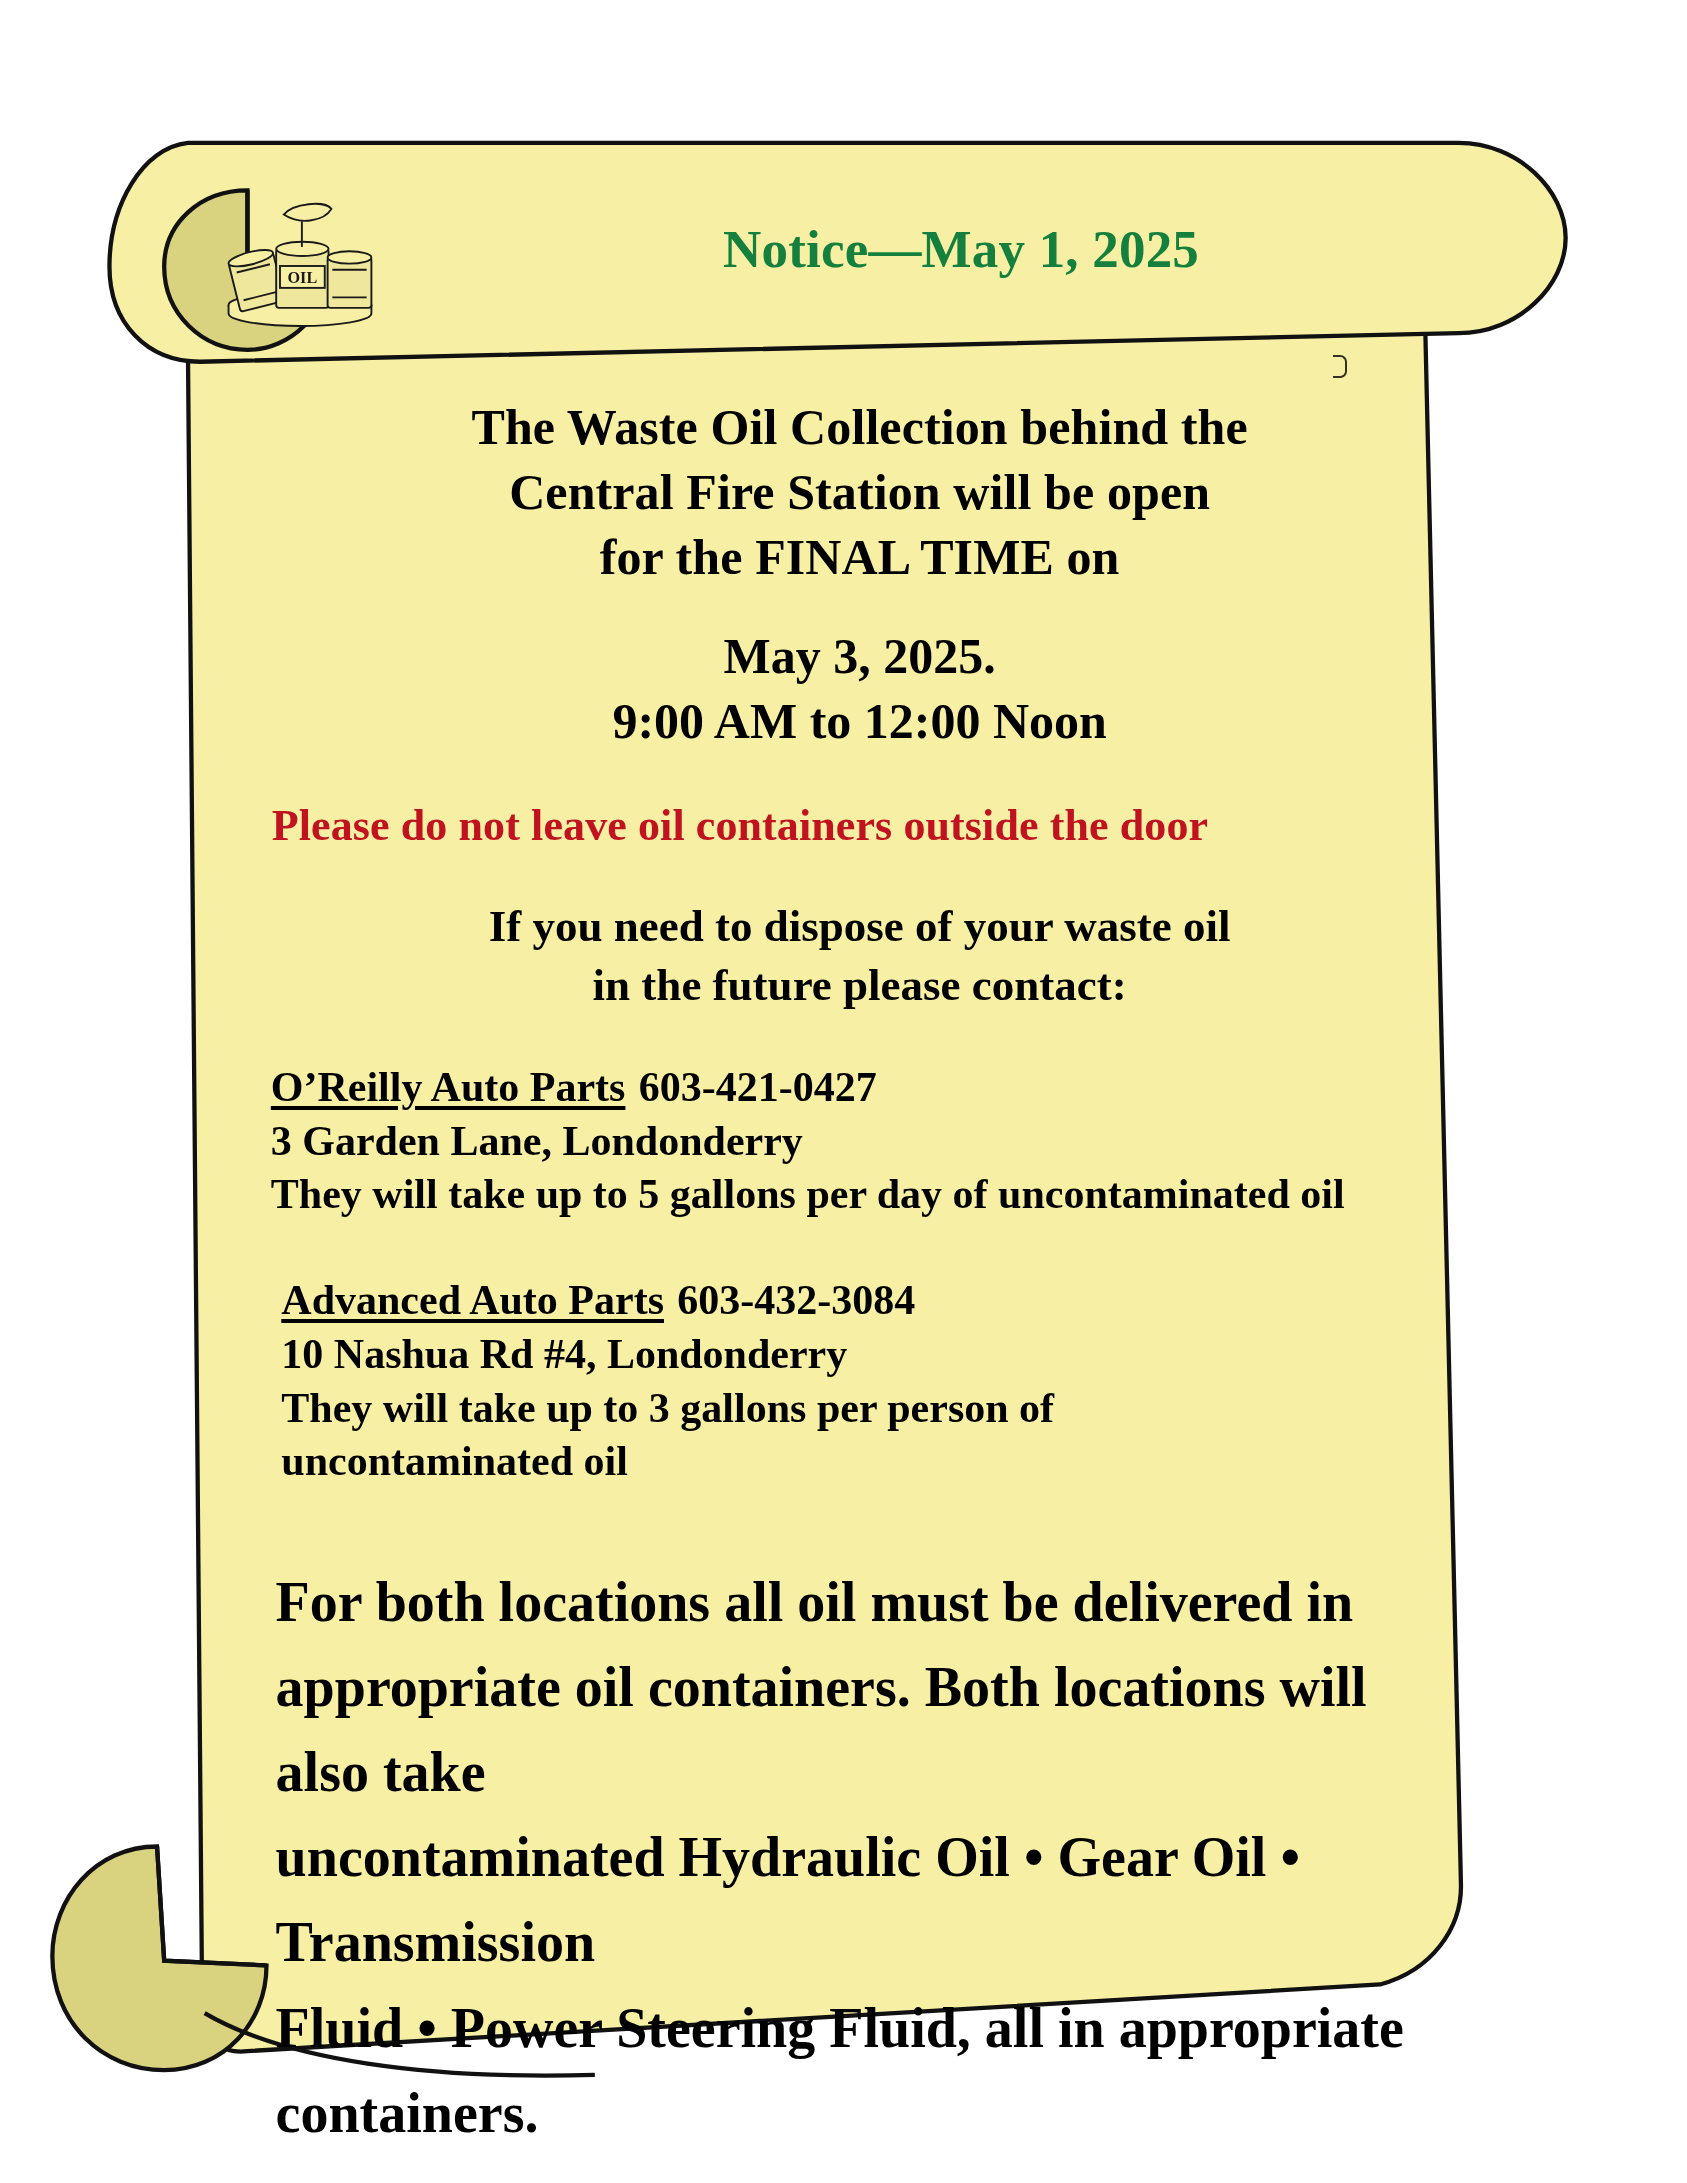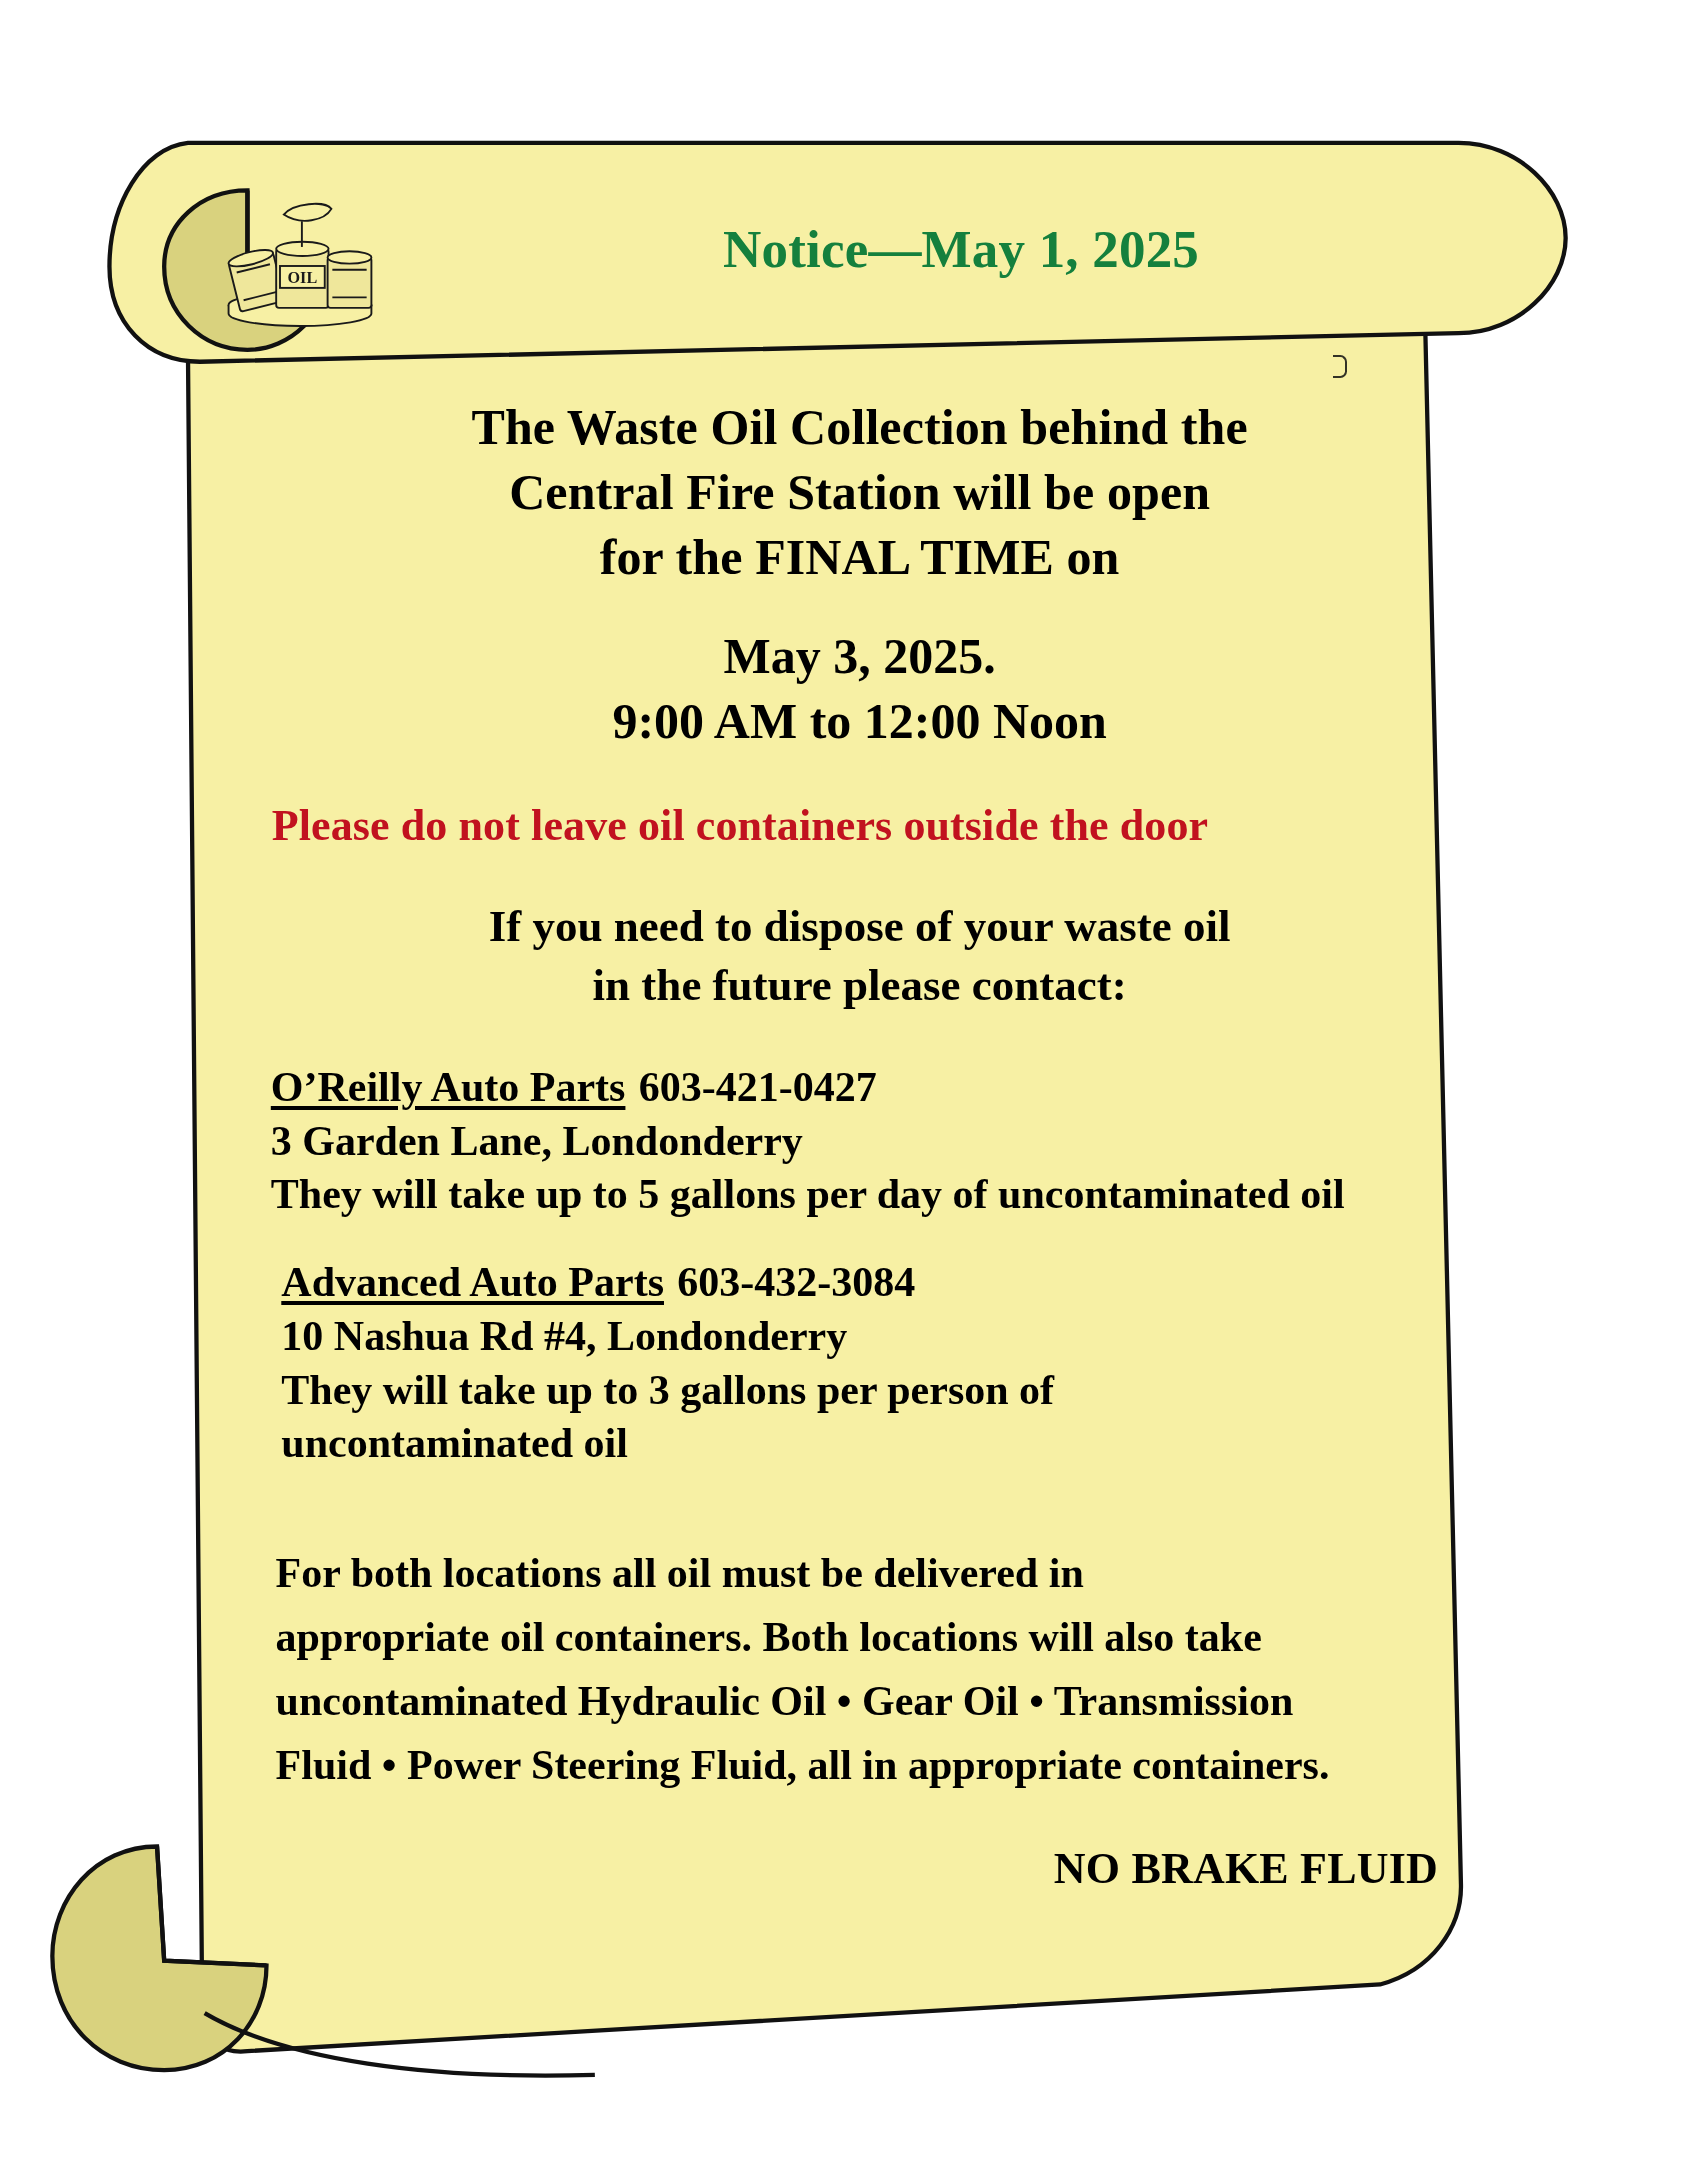--- a/index.html
+++ b/index.html
@@ -112,40 +112,40 @@
 
   .vendor-block {
     margin-top: 45px;
     font-weight: bold;
     font-size: 42px;
     line-height: 1.28;
     text-align: left;
   }
 
   .vendor-block.indent-1 { margin-left: 3.8px; }
-  .vendor-block.indent-2 { margin-left: 14.3px; margin-top: 34px; }
+  .vendor-block.indent-2 { margin-left: 14.3px; margin-top: 52px; }
 
   .vendor-name {
     text-decoration: underline;
     text-underline-offset: 4.8px;
   }
 
   .vendor-phone {
     padding-left: 13.3px;
   }
 
   .vendor-line {
     display: block;
   }
 
   .notes-block {
     margin-top: 71px;
     margin-left: 8.6px;
     font-weight: bold;
-    font-size: 42px;
+    font-size: 56px;
     line-height: 1.52;
     text-align: left;
   }
 
   .no-brake {
     margin-top: 46px;
     margin-left: 11px;
     font-weight: bold;
     font-size: 44px;
     letter-spacing: 0.2px;

